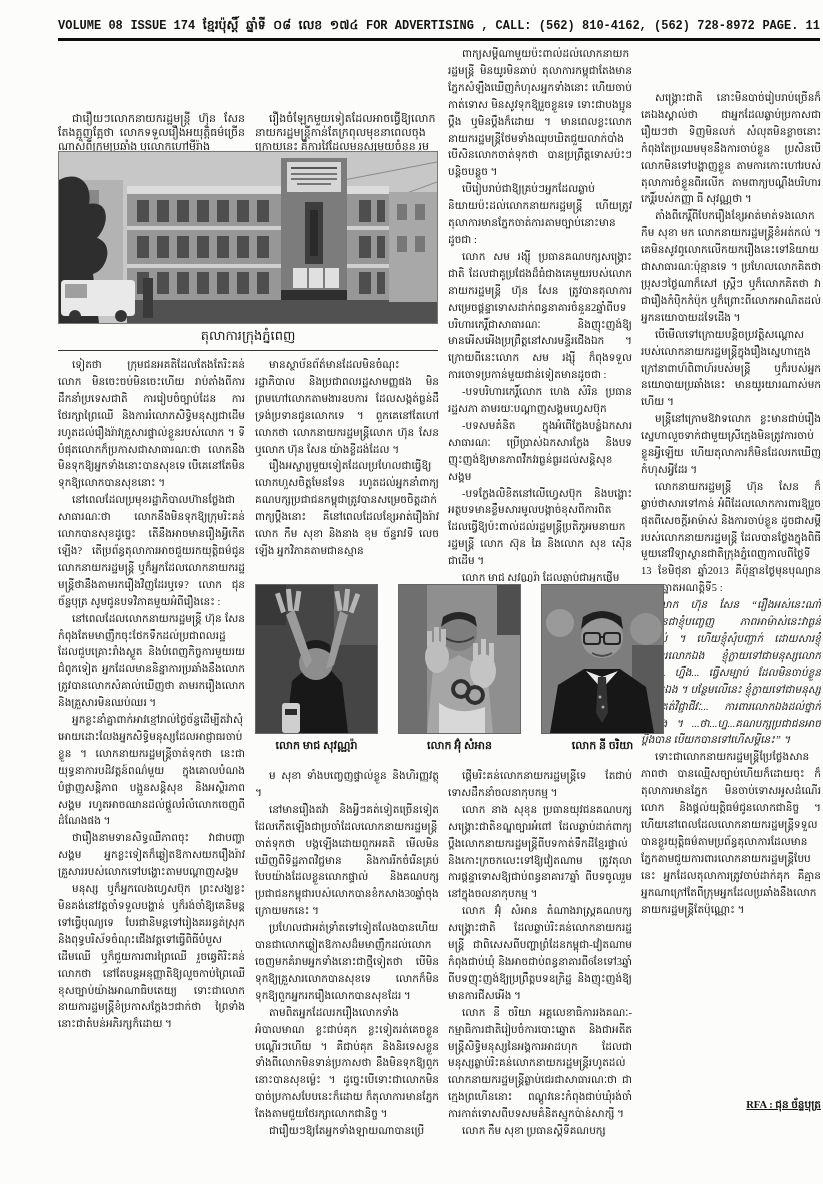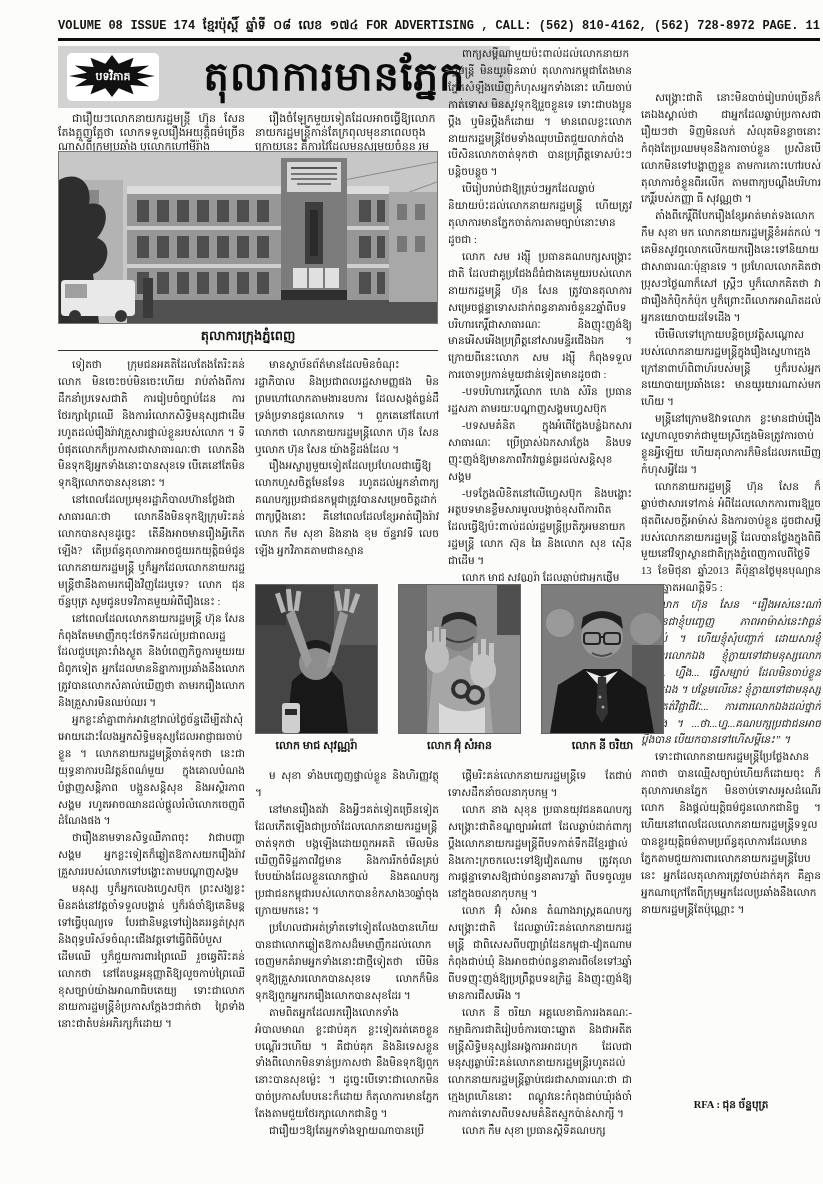--- a/index.html
+++ b/index.html
@@ -24,53 +24,44 @@
         line-height:60px;overflow:hidden;letter-spacing:1px;}
   .colblock{position:absolute;overflow:hidden;font-size:10.5px;line-height:16.9px;
         text-align:justify;}
   .colblock p{margin:0;text-indent:14px;}
   .colblock p.quote{font-style:italic;}
   .lead{position:absolute;overflow:hidden;font-size:11px;line-height:14px;text-align:justify;}
   .lead p{margin:0;text-indent:14px;}
   .photo-frame{position:absolute;left:58px;top:151px;width:380px;height:173px;
         border:1px solid #777;overflow:hidden;background:#c9c9c9;}
   .photo-caption{position:absolute;left:58px;top:327px;width:380px;text-align:center;
-        font-size:13px;font-weight:bold;}
+        font-size:13px;font-weight:normal;}
   .caption-rule{position:absolute;left:58px;top:350px;width:380px;height:1px;background:#333;}
   .portraits{position:absolute;left:255px;top:584px;width:377px;display:flex;gap:20px;}
   .portrait-cell{width:123px;flex:0 0 auto;}
   .portrait-img{width:123px;height:150px;overflow:hidden;background:#777;border:1px solid #666;}
   .portrait-cap{text-align:center;font-size:11px;font-weight:bold;margin-top:4px;
         white-space:nowrap;overflow:hidden;}
   .credit{position:absolute;left:641px;top:1098px;width:180px;font-size:10.5px;
-        font-weight:bold;text-align:center;}
+        font-weight:bold;text-align:right;text-decoration:underline;}
 </style>
 </head>
 <body>
 
 <div class="page" data-name="newspaper-page">
 
   <div class="hdr" data-name="page-header">
     <span data-name="volume-label">VOLUME 08</span>
     <span data-name="issue-label">ISSUE 174</span>
     <span class="kh" data-name="edition-khmer-label">ខ្មែរប៉ុស្តិ៍ ឆ្នាំទី ០៨ លេខ ១៧៤</span>
     <span data-name="advertising-label">FOR ADVERTISING , CALL: (562) 810-4162, (562) 728-8972</span>
     <span data-name="page-number">PAGE. 11</span>
   </div>
   <div class="hdr-rule" data-name="header-rule"></div>
 
-  <div class="masthead" data-name="masthead">
-    <div class="logo" data-name="publication-logo">
-      <svg width="92" height="48" viewBox="0 0 92 48" data-name="starburst-icon">
-        <polygon fill="#111" points="88,23 70.1,26.3 82.2,33.5 63.4,31.9 66.5,41.2 51.7,35.2 45,44 38.3,35.2 23.5,41.2 26.6,31.9 7.8,33.5 19.9,26.3 2,23 19.9,19.7 7.8,12.5 26.6,14.1 23.5,4.8 38.3,10.8 45,2 51.7,10.8 66.5,4.8 63.4,14.1 82.2,12.5 70.1,19.7"></polygon>
-      </svg>
-      <span class="logo-label" data-name="logo-text">បទវិភាគ</span>
-    </div>
-    <div class="mast-title" data-name="headline-title">តុលាការមានភ្នែក</div>
-  </div>
 
   <div class="lead" style="left:58px;top:111px;width:187px;height:42px;" data-name="lead-column-1">
     <p data-name="lead-paragraph">ជារឿយៗលោកនាយករដ្ឋមន្ត្រី ហ៊ុន សែន តែងត្អូញត្អែថា លោកទទួលរឿងអយុត្តិធម៌ច្រើនណាស់ពីក្រុមប្រឆាំង ឬលោកហៅម៉ីរ៉ាង</p>
   </div>
   <div class="lead" style="left:255px;top:111px;width:184px;height:42px;" data-name="lead-column-2">
     <p data-name="lead-paragraph">រឿងចំឡែកមួយទៀតដែលអាចធ្វើឱ្យលោកនាយករដ្ឋមន្ត្រីកាន់តែក្រពុលមុខនាពេលចុងក្រោយនេះ គឺការវៃដែលមនុស្សមួយចំនួន រួម</p>
   </div>
 
   <div class="photo-frame" data-name="courthouse-photo">
     <svg width="378" height="171" viewBox="0 0 378 171" data-name="courthouse-photo-image">

